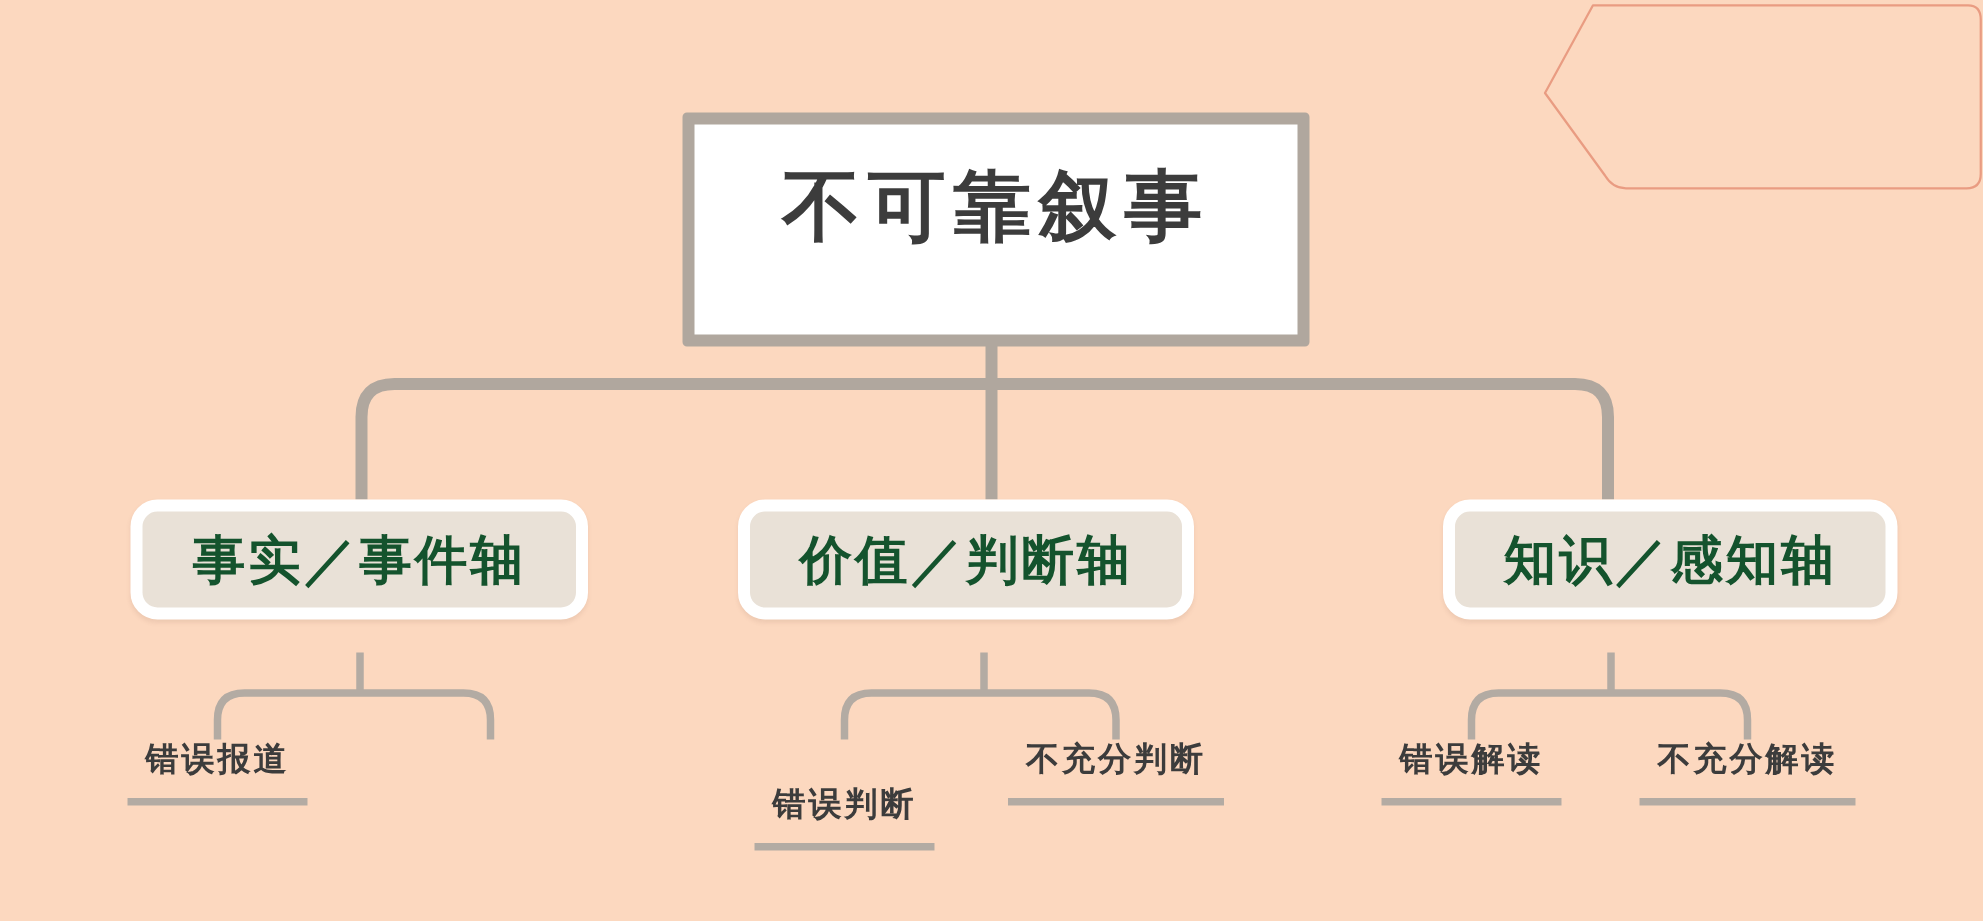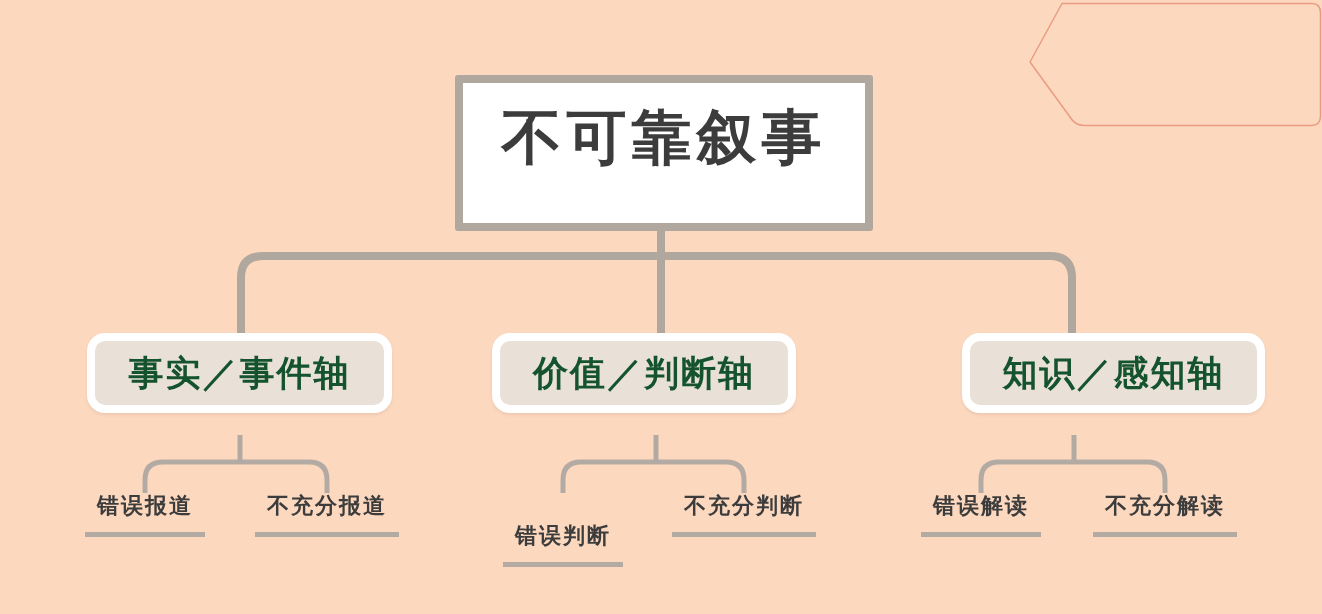--- a/index.html
+++ b/index.html
@@ -34,21 +34,21 @@
     width: 418px;
     height: 156px;
     box-sizing: border-box;
     background: #FFFFFF;
     border: 8px solid #B0A79E;
     border-radius: 3px;
     display: flex;
     align-items: center;
     justify-content: center;
     padding-bottom: 30px;
-    font-size: 60px;
+    font-size: 52px;
     font-weight: bold;
     letter-spacing: 5px;
     color: #3C3C3C;
     white-space: nowrap;
   }
   .axis-topic {
     position: absolute;
     top: 333px;
     height: 80px;
     box-sizing: border-box;
@@ -112,19 +112,18 @@
     </g>
   </svg>
 
   <div class="root-topic">不可靠叙事</div>
 
   <div class="axis-topic pos-1">事实／事件轴</div>
   <div class="axis-topic pos-2">价值／判断轴</div>
   <div class="axis-topic pos-3">知识／感知轴</div>
 
   <div class="leaf-topic lx-1">错误报道</div>
-  <div class="leaf-topic lx-2">不充分报道</div>
   <div class="leaf-topic lx-3">错误判断</div>
   <div class="leaf-topic lx-4">不充分判断</div>
   <div class="leaf-topic lx-5">错误解读</div>
   <div class="leaf-topic lx-6">不充分解读</div>
 
 </div>
 
 </body></html>

